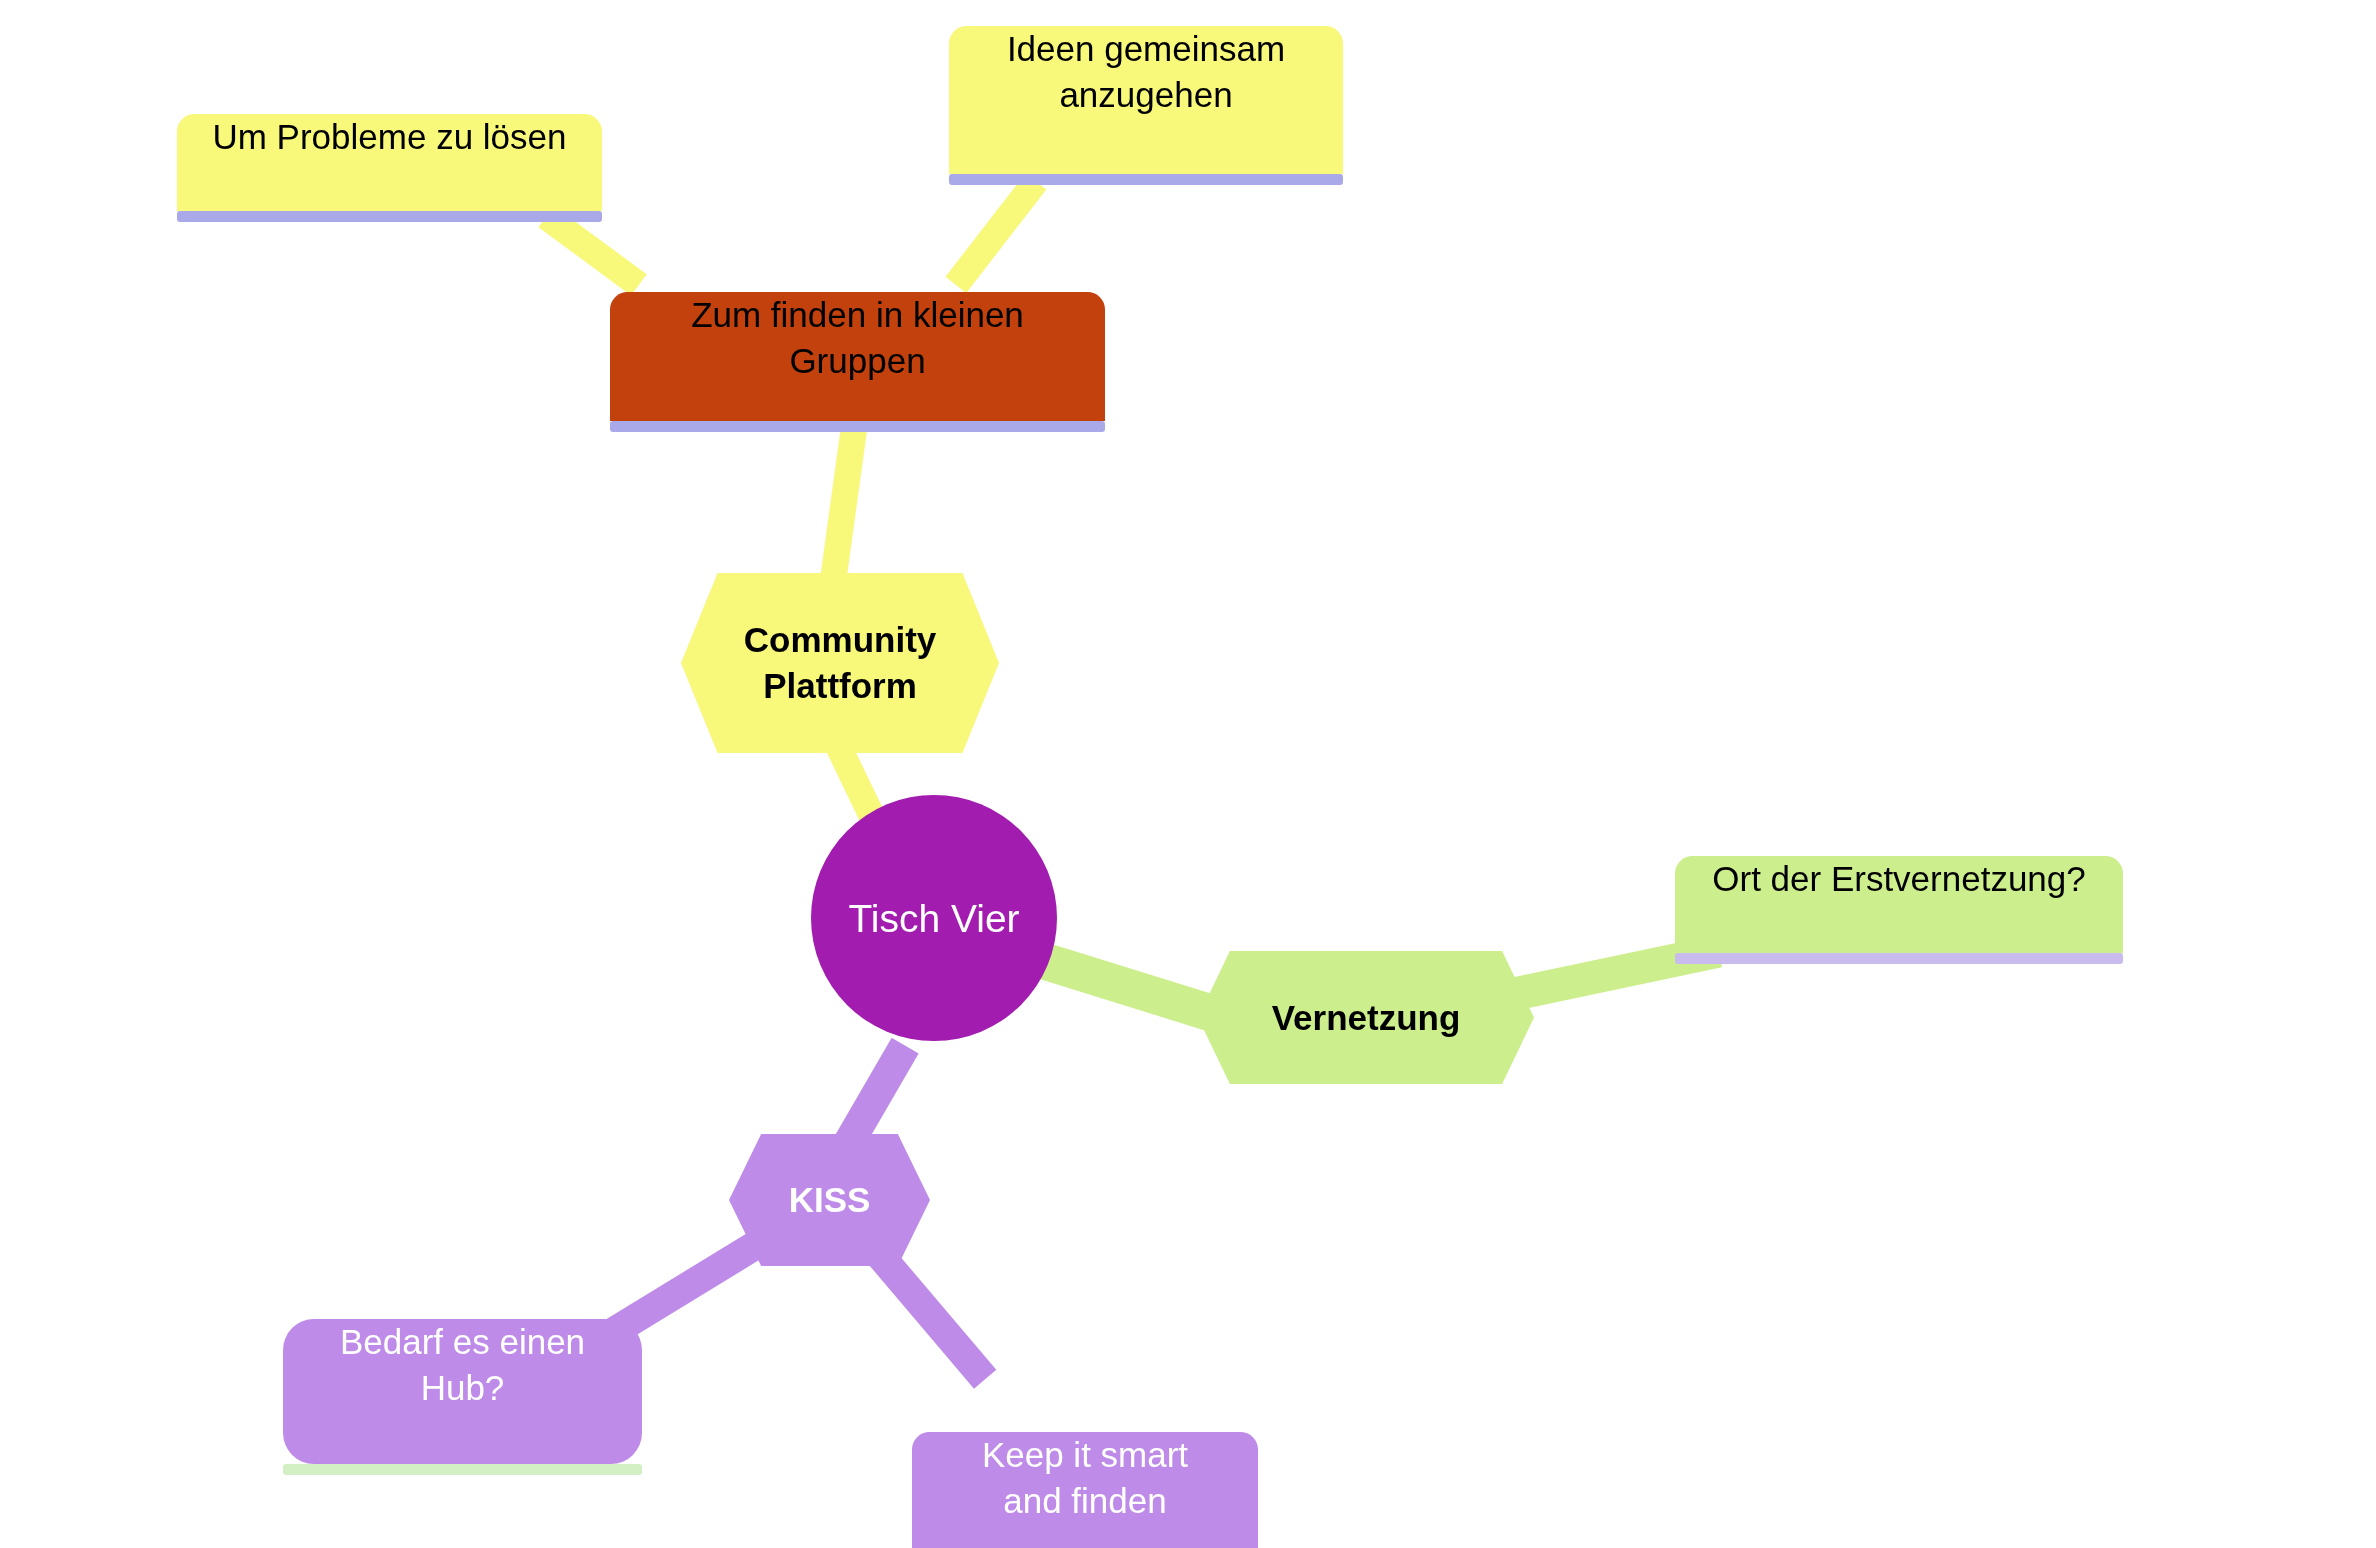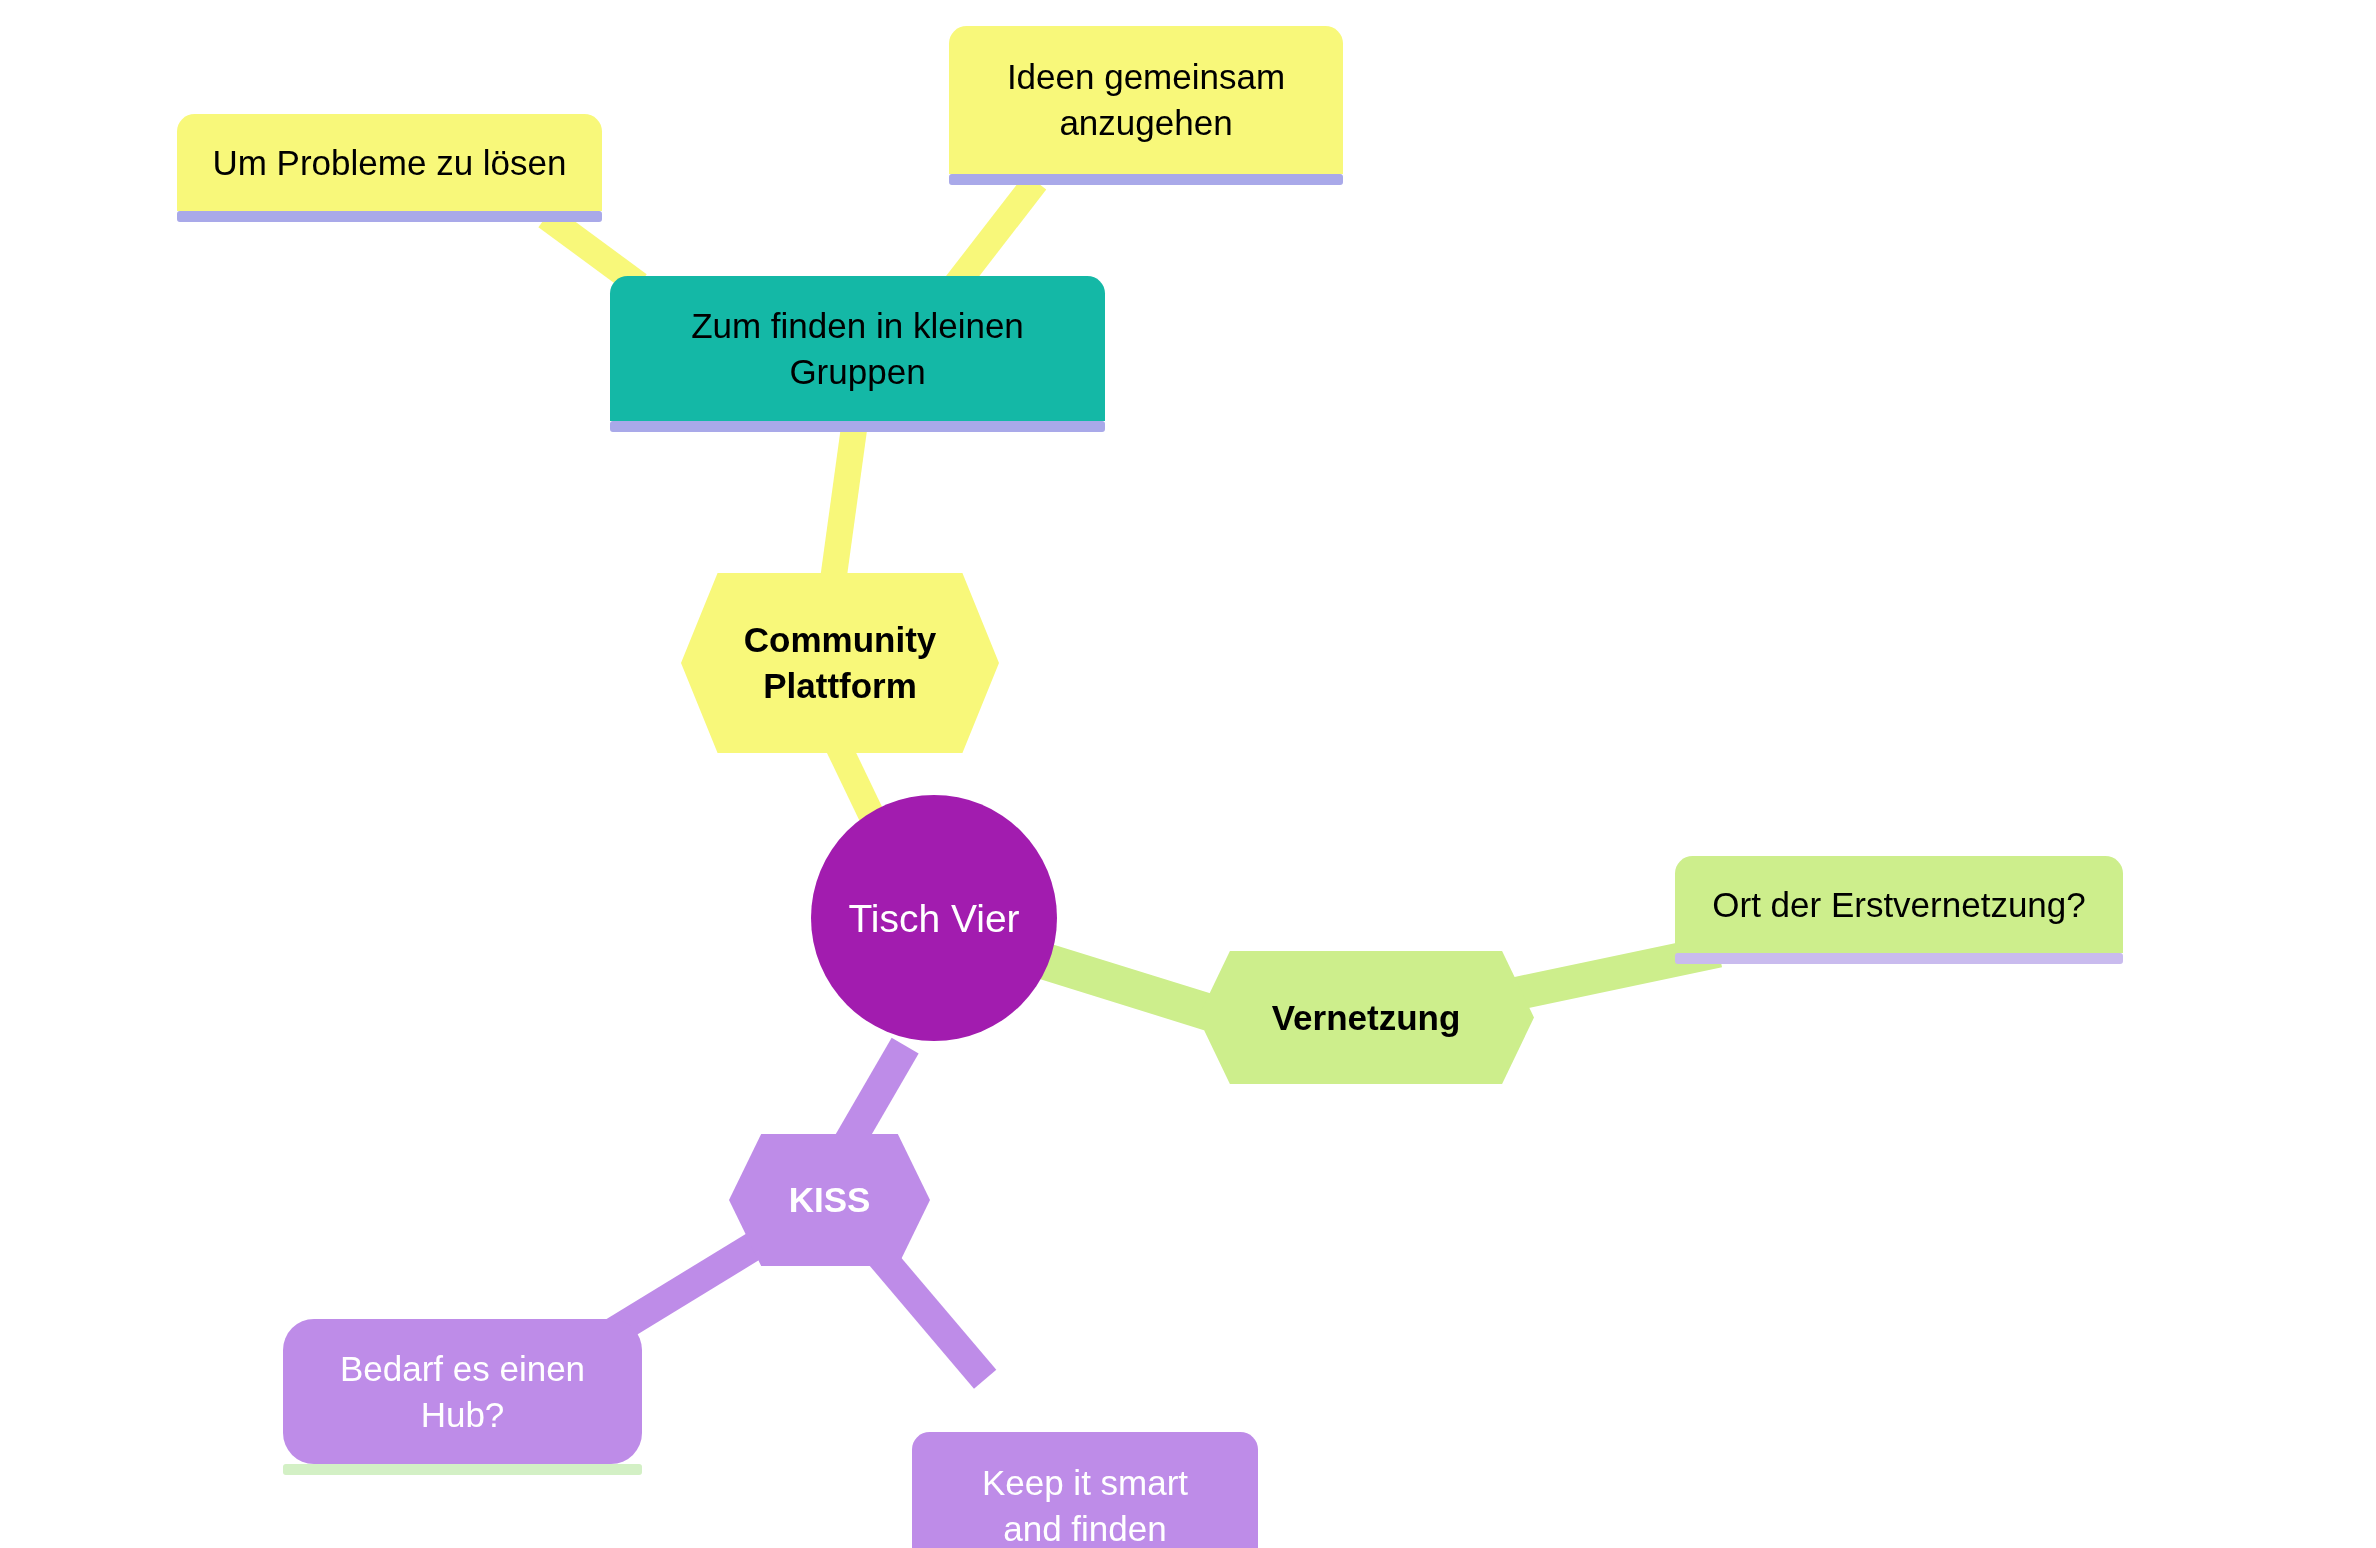--- a/index.html
+++ b/index.html
@@ -6,21 +6,21 @@
   .canvas{
     position:relative;
     width:2377px;height:1549px;
     background:#ffffff;
     overflow:hidden;
     font-family:"Liberation Sans","DejaVu Sans",sans-serif;
   }
   .connectors{position:absolute;left:0;top:0;width:2377px;height:1549px;z-index:0;}
   .node{position:absolute;z-index:1;box-sizing:border-box;display:flex;flex-direction:column;}
   .box .box-body{
-    flex:1;display:flex;flex-direction:column;align-items:center;justify-content:center;
+    flex:1;display:flex;flex-direction:column;align-items:center;justify-content:flex-start;
     border-radius:17.6px 17.6px 0 0;
     text-align:center;
   }
   .box .underline{height:10.7px;border-radius:2.9px;}
   .box .ln{display:block;font-size:35px;line-height:46px;white-space:nowrap;}
   .dark-text .ln{color:#000000;}
   .light-text .ln{color:#ffffff;}
   .hex{
     align-items:center;justify-content:center;text-align:center;font-weight:bold;
   }
@@ -60,21 +60,21 @@
 
   <div class="node box dark-text" style="left:949px;top:26px;width:394px;height:159px">
     <div class="box-body" style="background-color: rgb(248, 248, 122);">
       <span class="ln">Ideen gemeinsam</span>
       <span class="ln">anzugehen</span>
     </div>
     <div class="underline" style="background-color: rgb(169, 169, 233);"></div>
   </div>
 
   <div class="node box dark-text" style="left:610px;top:276px;width:495px;height:156px">
-    <div class="box-body" style="background-color: #14b8a6;">
+    <div class="box-body" style="background-color: #c2410c; margin-top: 16px;">
       <span class="ln">Zum finden in kleinen</span>
       <span class="ln">Gruppen</span>
     </div>
     <div class="underline" style="background-color: rgb(169, 169, 233);"></div>
   </div>
 
   <div class="node hex dark-text" style="left: 681px; top: 573px; width: 318px; height: 180px; clip-path: polygon(0% 50%, 11.5% 0%, 88.5% 0%, 100% 50%, 88.5% 100%, 11.5% 100%); background-color: rgb(248, 248, 122);">
     <div>
       <span class="ln">Community</span>
       <span class="ln">Plattform</span>

